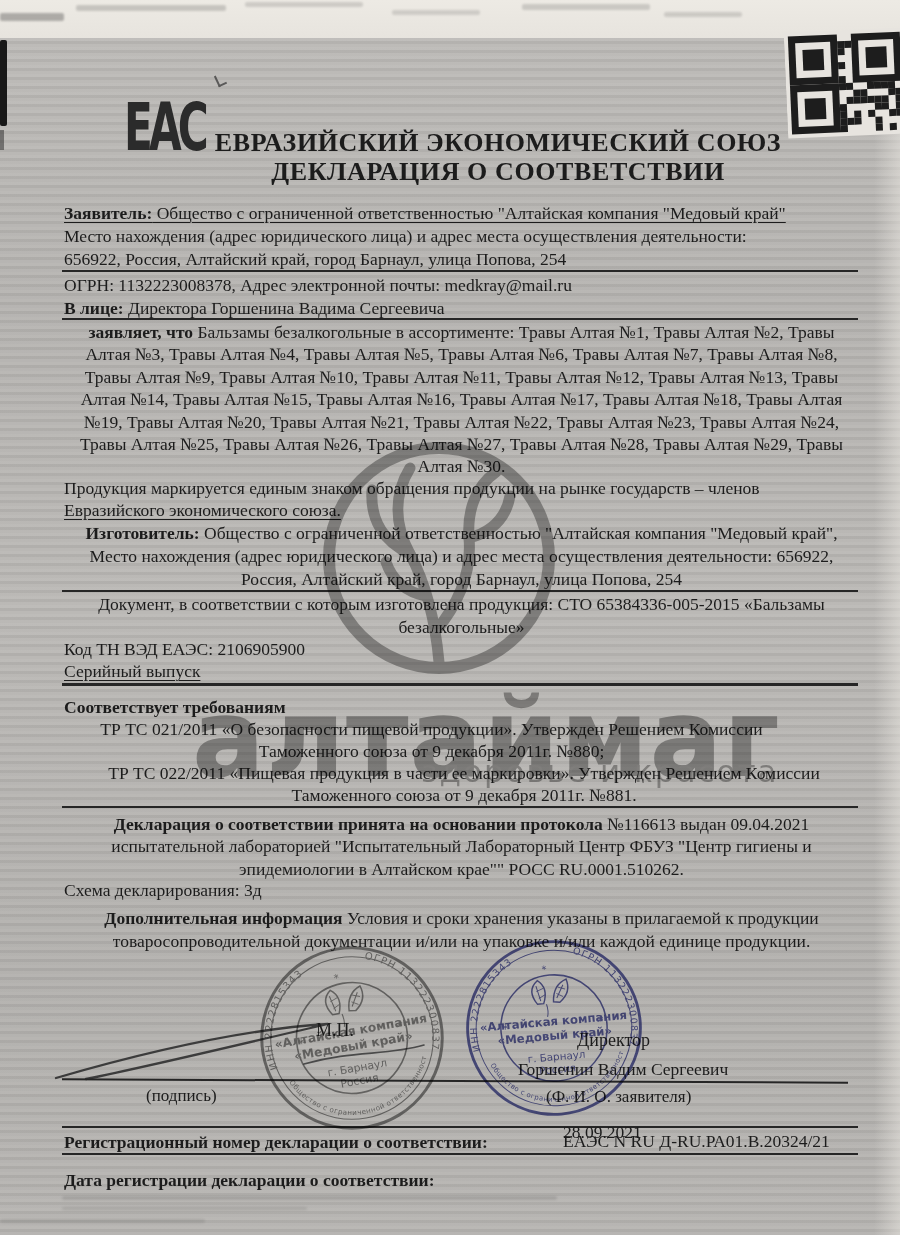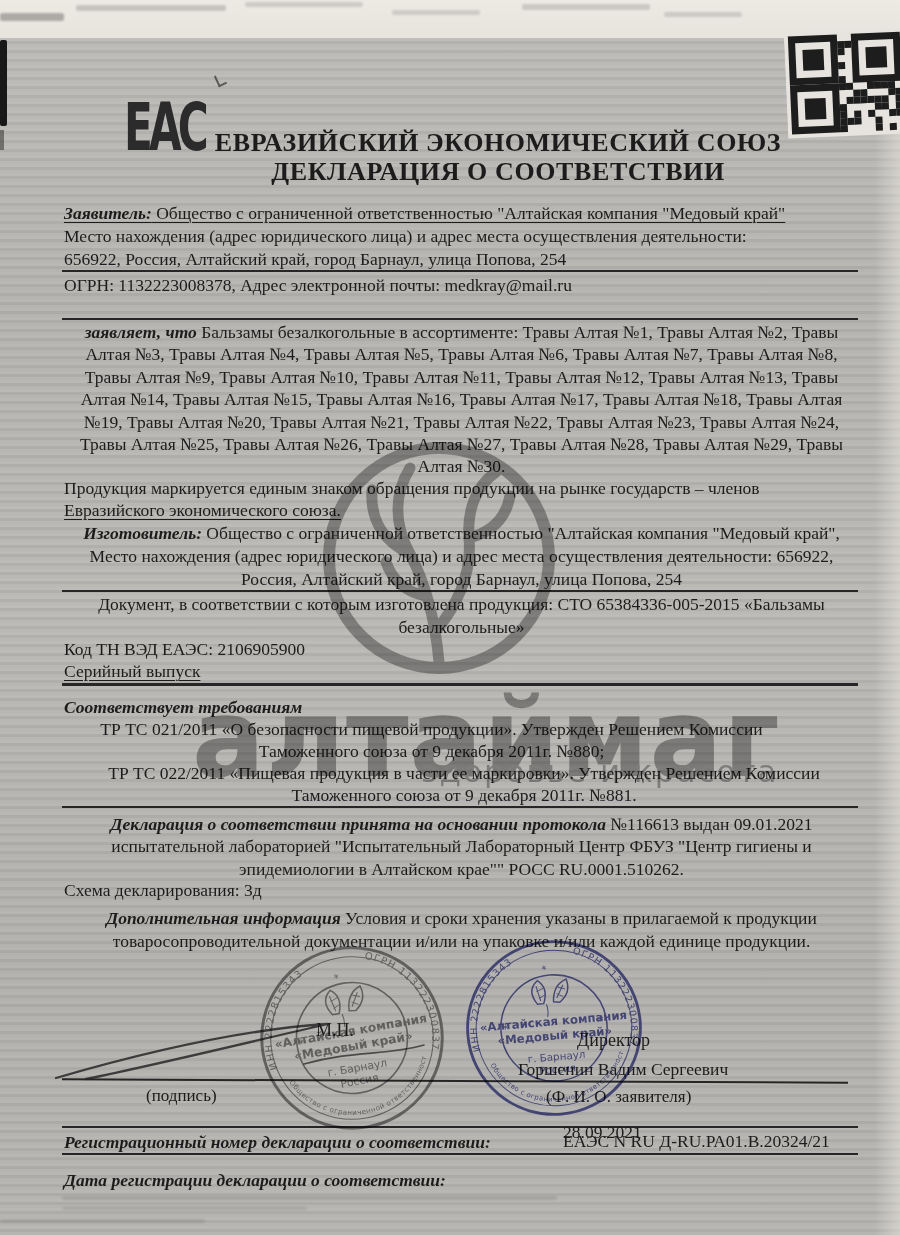--- a/index.html
+++ b/index.html
@@ -10,21 +10,21 @@
   .paper { position:absolute; left:0; top:38px; width:900px; height:1197px;
            background:linear-gradient(180deg,#bcbab7 0%,#b5b3b0 22%,#bab8b5 48%,#b2b0ad 78%,#b6b4b1 100%); }
   .paper::before { content:""; position:absolute; inset:0;
            background:repeating-linear-gradient(180deg, rgba(255,255,255,.055) 0 3px, rgba(0,0,0,.045) 3px 6px, rgba(255,255,255,.02) 6px 9px); }
   .paper::after { content:""; position:absolute; right:0; top:0; width:26px; height:100%;
            background:linear-gradient(90deg, rgba(236,233,227,0) 0%, rgba(236,233,227,.5) 100%); }
   .doc { position:absolute; inset:0; color:#1c1c1c; z-index:2; }
   .abs { position:absolute; }
   .line { position:absolute; white-space:nowrap; font-size:17.5px; line-height:22px; }
   .para { position:absolute; font-size:17.5px; line-height:22.5px; text-align:center; }
-  .b { font-weight:700;font-style:italic; }
+  .b { font-weight:700; }
   .u { text-decoration:underline; text-underline-offset:3px; text-decoration-thickness:1.4px; }
   .rule { position:absolute; background:#262626; height:1.8px; }
   .title { position:absolute; left:150px; width:696px; text-align:center; font-weight:700;
            font-size:26px; letter-spacing:.6px; white-space:nowrap; }
   .eac { position:absolute; left:124px; top:97px; font-family:"DejaVu Sans",sans-serif; font-weight:bold;
          font-size:66px; line-height:62px; letter-spacing:-6px; color:#2b2b2b;
          transform:scale(.64,1); transform-origin:left top; }
   .caption { position:absolute; font-size:17px; white-space:nowrap; }
   .smudge { position:absolute; background:#222; filter:blur(1.2px); border-radius:2px; }
   .wm { position:absolute; inset:0; z-index:5; pointer-events:none; mix-blend-mode:multiply; opacity:.52;padding-left:32px; }
@@ -115,41 +115,42 @@
         </svg></div>
 
     <div class="title" style="top:128px">ЕВРАЗИЙСКИЙ ЭКОНОМИЧЕСКИЙ СОЮЗ</div>
     <div class="title" style="top:157px">ДЕКЛАРАЦИЯ О СООТВЕТСТВИИ</div>
 
     <div class="line" style="left:64px;top:202px"><span class="u"><span class="b">Заявитель:</span><span> Общество с ограниченной ответственностью "Алтайская компания  "Медовый край"</span></span></div>
     <div class="line" style="left:64px;top:225px">Место нахождения (адрес юридического лица) и адрес места осуществления деятельности:</div>
     <div class="line" style="left:64px;top:248px">656922, Россия, Алтайский край, город Барнаул, улица Попова, 254</div>
     <div class="rule" style="left:62px;top:270px;width:796px;"></div>
     <div class="line" style="left:64px;top:274px">ОГРН: 1132223008378, Адрес электронной почты: medkray@mail.ru</div>
+    <div class="line" style="left:64px;top:297px"><span class="b">В лице:</span><span> Директора Горшенина Вадима Сергеевича</span></div>
     <div class="rule" style="left:62px;top:318px;width:796px;height:2.2px;"></div>
 
     <div class="para" style="left:64px;top:321px;width:795px;line-height:22.4px"><span class="b">заявляет, что</span><span>  Бальзамы безалкогольные в ассортименте: Травы Алтая  №1, Травы Алтая №2, Травы Алтая №3, Травы Алтая №4, Травы Алтая №5, Травы Алтая №6, Травы Алтая №7, Травы Алтая №8, Травы Алтая №9, Травы Алтая №10, Травы Алтая №11, Травы Алтая №12, Травы Алтая №13, Травы Алтая №14, Травы Алтая №15, Травы Алтая №16, Травы Алтая №17, Травы Алтая №18, Травы Алтая №19, Травы Алтая №20, Травы Алтая №21, Травы Алтая №22, Травы Алтая №23, Травы Алтая №24, Травы Алтая  №25, Травы Алтая №26, Травы Алтая №27, Травы Алтая №28, Травы Алтая №29, Травы Алтая №30.</span></div>
 
     <div class="line" style="left:64px;top:477px">Продукция маркируется единым знаком обращения продукции на рынке государств – членов</div>
     <div class="line" style="left:64px;top:499px"><span class="u">Евразийского экономического союза.</span></div>
 
     <div class="para" style="left:64px;top:522px;width:795px;line-height:23px"><span class="b">Изготовитель:</span><span> Общество с ограниченной ответственностью "Алтайская компания  "Медовый край", Место нахождения (адрес юридического лица) и адрес места осуществления деятельности: 656922, Россия, Алтайский край, город Барнаул, улица Попова, 254</span></div>
     <div class="rule" style="left:62px;top:590px;width:796px;height:2px;"></div>
 
     <div class="para" style="left:64px;top:593px;width:795px;line-height:22.5px">Документ, в соответствии с которым изготовлена продукция: СТО 65384336-005-2015 «Бальзамы безалкогольные»</div>
     <div class="line" style="left:64px;top:638px">Код ТН ВЭД ЕАЭС: 2106905900</div>
     <div class="line" style="left:64px;top:660px"><span class="u">Серийный выпуск</span></div>
     <div class="rule" style="left:62px;top:683px;width:796px;height:2.6px;"></div>
 
     <div class="line b" style="left:64px;top:696px">Соответствует требованиям</div>
     <div class="para" style="left:64px;top:718px;width:735px;line-height:22.4px">ТР ТС 021/2011 «О безопасности пищевой продукции». Утвержден Решением Комиссии Таможенного союза от 9 декабря 2011г. №880;</div>
     <div class="para" style="left:64px;top:762px;width:800px;line-height:22.4px">ТР ТС 022/2011 «Пищевая продукция в части ее маркировки». Утвержден Решением Комиссии Таможенного союза от 9 декабря 2011г. №881.</div>
     <div class="rule" style="left:62px;top:806px;width:796px;height:2px;"></div>
 
-    <div class="para" style="left:64px;top:813px;width:795px;line-height:22.4px"><span class="b">Декларация о соответствии принята на основании протокола</span><span> №116613 выдан 09.01.2021 испытательной лабораторией "Испытательный Лабораторный Центр ФБУЗ "Центр гигиены и эпидемиологии в Алтайском крае"" РОСС RU.0001.510262.</span></div>
+    <div class="para" style="left:64px;top:813px;width:795px;line-height:22.4px"><span class="b">Декларация о соответствии принята на основании протокола</span><span> №116613 выдан 09.04.2021 испытательной лабораторией "Испытательный Лабораторный Центр ФБУЗ "Центр гигиены и эпидемиологии в Алтайском крае"" РОСС RU.0001.510262.</span></div>
     <div class="line" style="left:64px;top:879px">Схема декларирования: 3д</div>
 
     <div class="para" style="left:64px;top:907px;width:795px;line-height:22.5px"><span class="b">Дополнительная информация</span><span> Условия и сроки хранения указаны в прилагаемой к продукции товаросопроводительной документации и/или на упаковке и/или каждой единице продукции.</span></div>
 
 
     <svg class="sig-svg" width="430" height="72" viewBox="0 0 430 72">
       <path d="M4 64 C66 46 178 16 276 10 C214 24 108 50 34 65" fill="none" stroke="#3c3c3c" stroke-width="2.3" stroke-linecap="round"></path>
       <path d="M252 50 C302 36 334 42 372 31" fill="none" stroke="#4a4a4a" stroke-width="1.6" stroke-linecap="round"></path>
     </svg>
     <div class="caption" style="left:316px;top:1020px;font-size:18px">М.П.</div>

